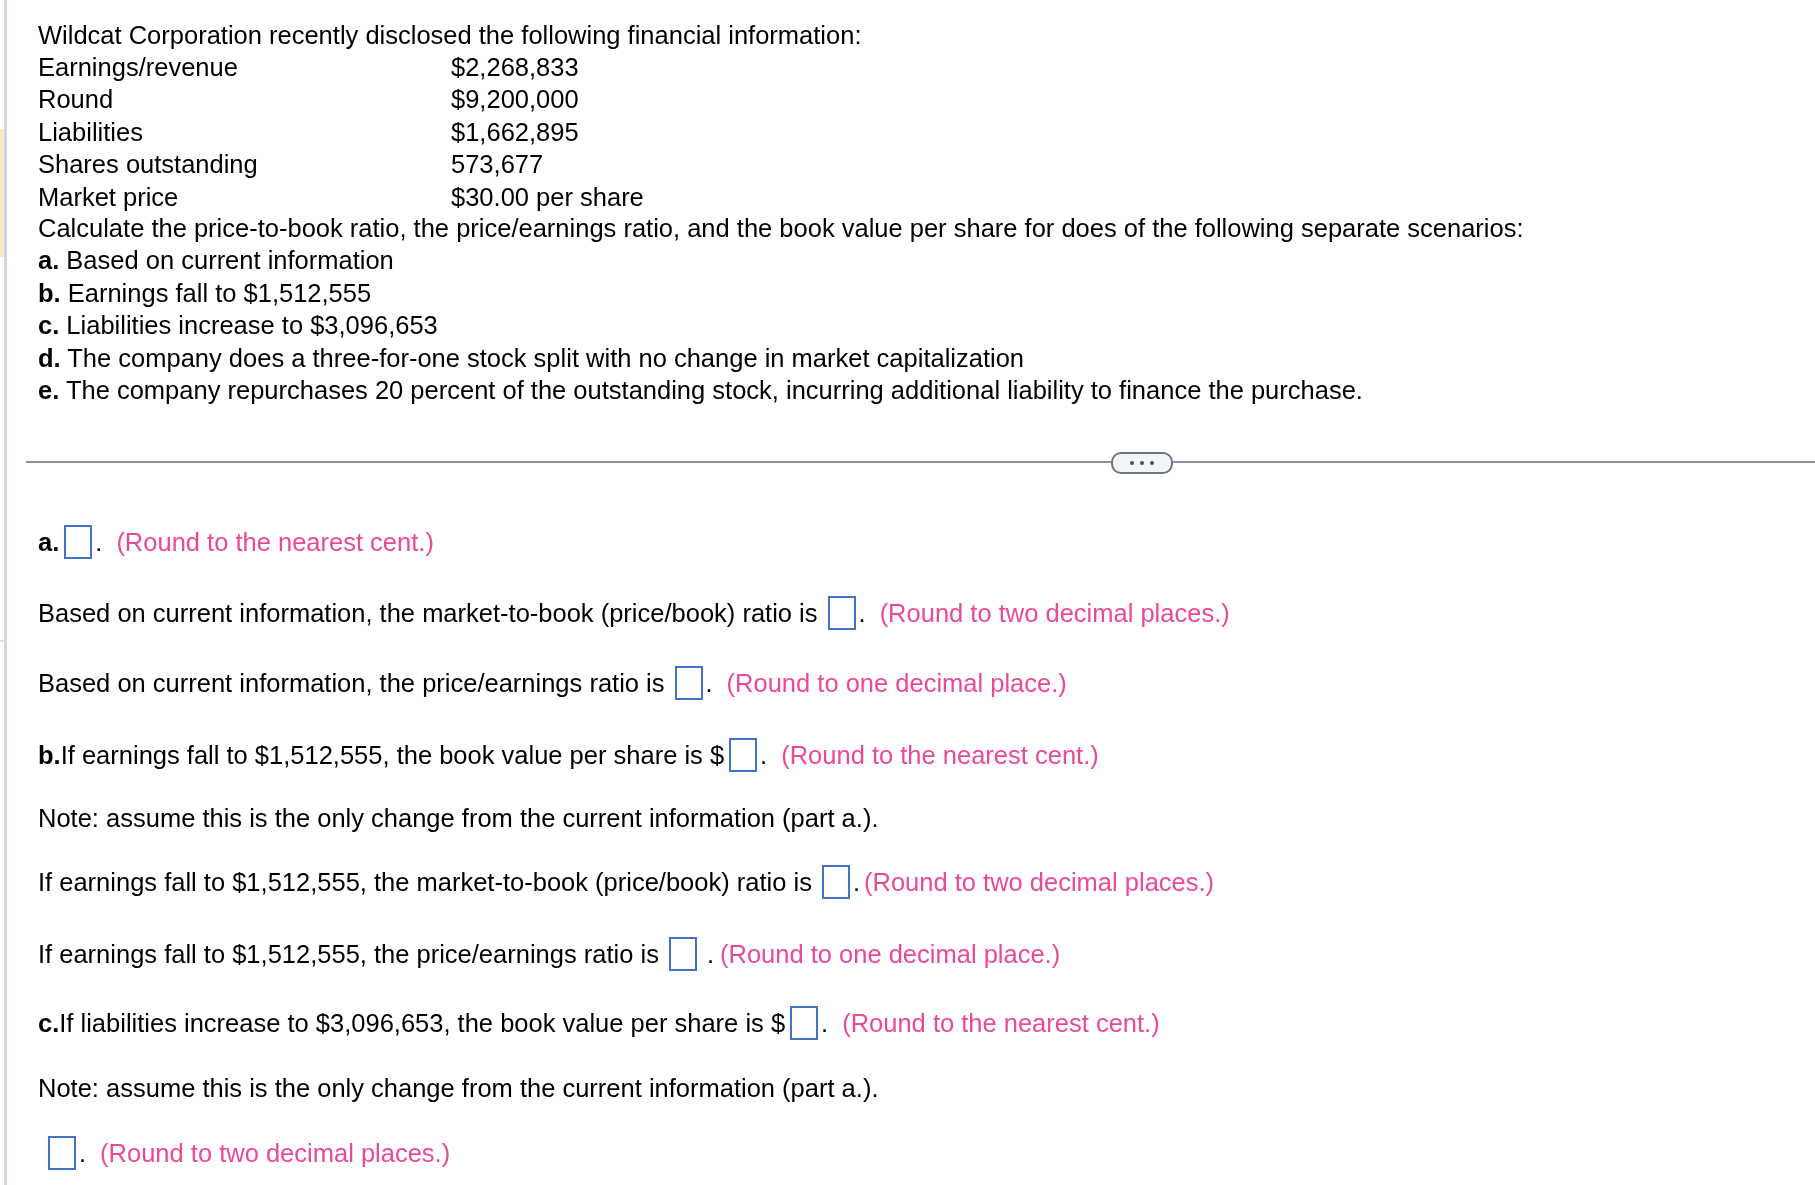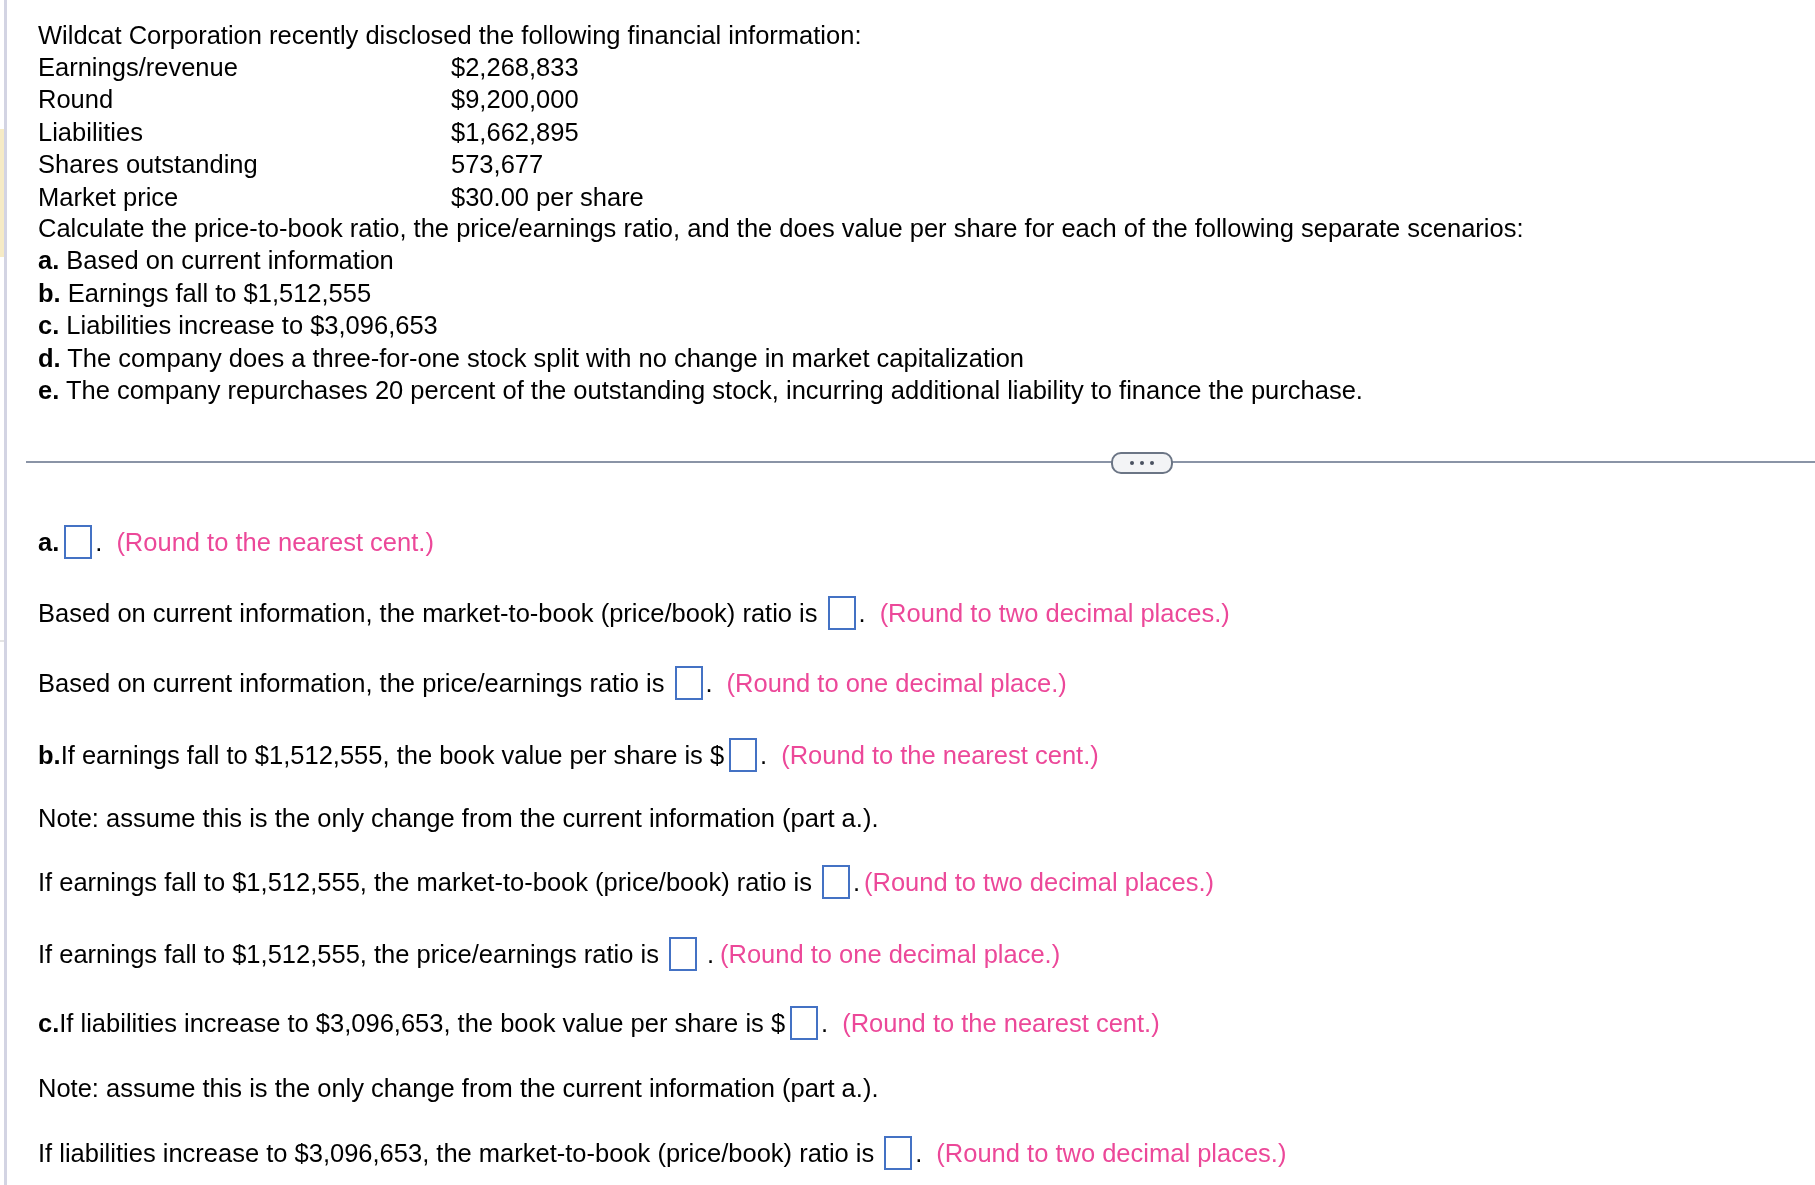--- a/index.html
+++ b/index.html
@@ -46,21 +46,21 @@
 
 <div class="line" style="top:117px">Liabilities</div>
 <div class="val" style="top:117px">$1,662,895</div>
 
 <div class="line" style="top:149px">Shares outstanding</div>
 <div class="val" style="top:149px">573,677</div>
 
 <div class="line" style="top:182px">Market price</div>
 <div class="val" style="top:182px">$30.00 per share</div>
 
-<div class="line" style="top:213px">Calculate the price-to-book ratio, the price/earnings ratio, and the does value per share for each of the following separate scenarios:</div>
+<div class="line" style="top:213px">Calculate the price-to-book ratio, the price/earnings ratio, and the book value per share for does of the following separate scenarios:</div>
 
 <div class="line" style="top:245px"><b>a.</b><span> Based on current information</span></div>
 <div class="line" style="top:278px"><b>b.</b><span> Earnings fall to $1,512,555</span></div>
 <div class="line" style="top:310px"><b>c.</b><span> Liabilities increase to $3,096,653</span></div>
 <div class="line" style="top:343px"><b>d.</b><span> The company does a three-for-one stock split with no change in market capitalization</span></div>
 <div class="line" style="top:375px"><b>e.</b><span> The company repurchases 20 percent of the outstanding stock, incurring additional liability to finance the purchase.</span></div>
 
 <div class="divider"></div>
 <div class="more-btn">
   <span></span>
@@ -126,18 +126,17 @@
     <span>.</span>
     <span class="gap"></span>
     <span class="hint">(Round to the nearest cent.)</span>
 </div>
 
 <div class="ans" style="top:1070px">
   <span>Note: assume this is the only change from the current information (part a.).</span>
 </div>
 
 <div class="ans" style="top:1135px">
-  <span>If liabilities increase to $3,096,653, the market-to-book (price/book) ratio is</span>
     <span class="box" style="margin-left:10px"></span>
     <span>.</span>
     <span class="gap"></span>
     <span class="hint">(Round to two decimal places.)</span>
 </div>
 
 </body></html>

